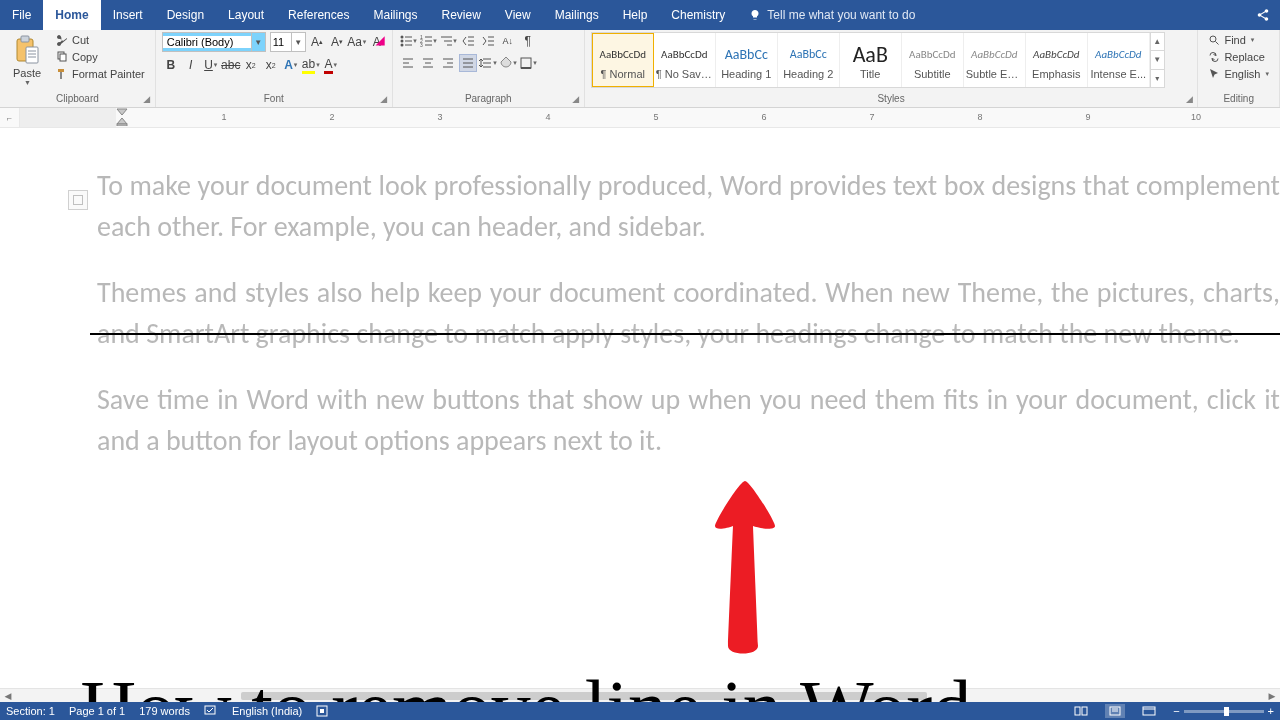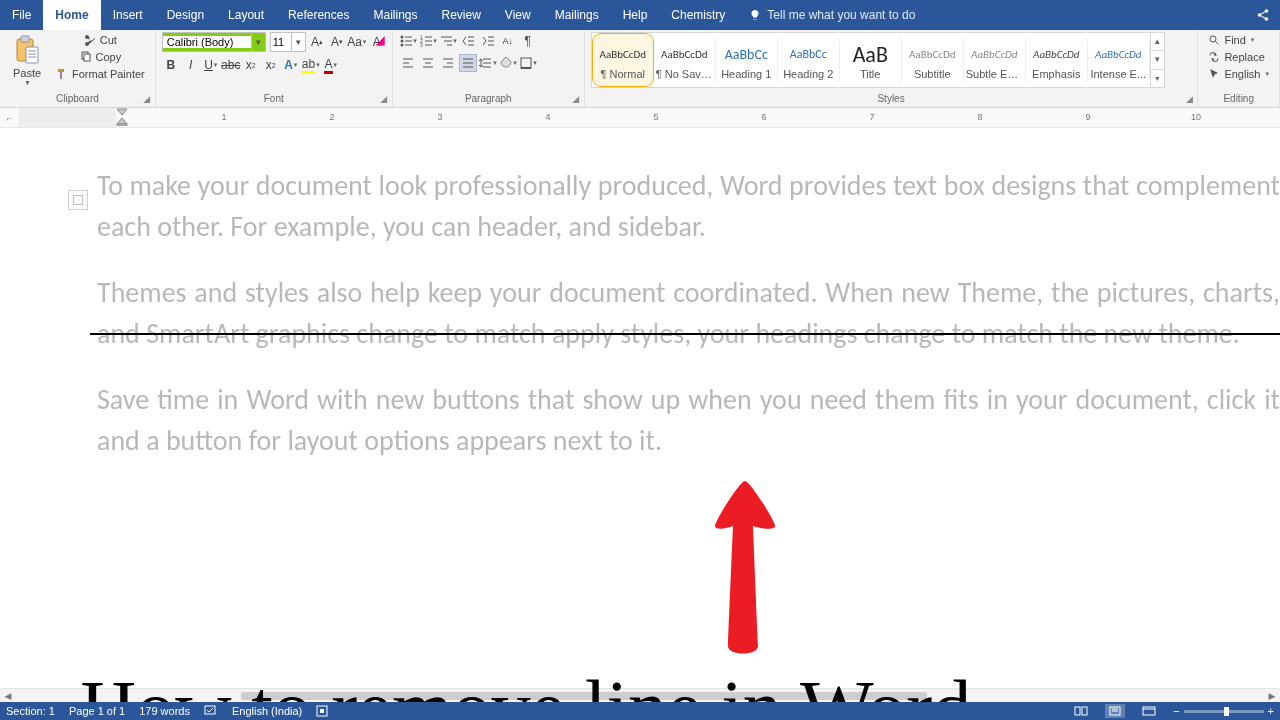--- a/index.html
+++ b/index.html
@@ -23,31 +23,31 @@
 .smallbtn { display: flex; align-items: center; gap: 4px; padding: 2px 4px; color: #444; cursor: pointer; font-size: 11px; }
 .icon { display: inline-flex; align-items: center; justify-content: center; }
 .col { display: flex; flex-direction: column; gap: 1px; }
 .row { display: flex; align-items: center; gap: 2px; }
 
 
 .paste-big { display: flex; flex-direction: column; align-items: center; justify-content: center; width: 42px; height: 56px; cursor:pointer; }
 .paste-big .plabel { font-size: 11px; color: #444; margin-top: 2px; }
 
 
-.fontname { display:flex; align-items:center; height:20px; border:1px solid #c0c0c0; background:#84cc16; }
+.fontname { display:flex; align-items:center; height:20px; border:1px solid #c0c0c0; background:#7dd3fc; }
 .fontname input { border:none; outline:none; font-size:11px; padding:0 4px; width:88px; }
 .fontname .dd, .fontsize .dd { width:14px; text-align:center; font-size:8px; color:#555; border-left:1px solid #c0c0c0; height:100%; display:flex; align-items:center; justify-content:center;}
 .fontsize { display:flex; align-items:center; height:20px; border:1px solid #c0c0c0; background:#fff; margin-left:2px;}
 .fontsize input { border:none; outline:none; font-size:11px; padding:0 2px; width:20px; text-align:left;}
 .ribicon { width:18px; height:18px; display:flex; align-items:center; justify-content:center; font-size:12px; color:#444; cursor:pointer; }
 .dd-caret { font-size:7px; color:#666; margin-left:1px;}
 
 
 .styles-gallery { display:flex; gap:0; border:1px solid #d8d8d8; background:#fff; height:56px;}
-.style-item { width:62px; border-right:1px solid #eee; display:flex; flex-direction:column; align-items:center; justify-content:center; cursor:pointer; padding:2px 2px;border-radius:9px;}
+.style-item { width:62px; border-right:1px solid #eee; display:flex; flex-direction:column; align-items:center; justify-content:center; cursor:pointer; padding:2px 2px;}
 .style-item.sel { border:1px solid #f0b000; background:#fdf6e3; }
 .style-item .preview { font-family: Calibri, sans-serif; color:#333; height:28px; display:flex; align-items:center; justify-content:center; width:100%; overflow:hidden;}
 .style-item .sname { font-size:11px; color:#555; white-space:nowrap; overflow:hidden; text-overflow:ellipsis; width:100%; text-align:center;}
 .styles-scroll { width:14px; display:flex; flex-direction:column; border-left:1px solid #d8d8d8;}
 .styles-scroll div { flex:1; display:flex; align-items:center; justify-content:center; font-size:8px; color:#666; cursor:pointer;}
 .styles-scroll div + div { border-top:1px solid #d8d8d8; }
 
 
 .editing .smallbtn { font-size: 11px; }
 
@@ -130,21 +130,21 @@
             <rect x="3" y="4" width="16" height="22" rx="2" fill="#f5c26b" stroke="#b08830"></rect>
             <rect x="7" y="1" width="8" height="6" rx="1" fill="#ccd3dc" stroke="#8a93a0"></rect>
             <rect x="12" y="12" width="12" height="16" rx="1" fill="#fff" stroke="#8a93a0"></rect>
             <line x1="14" y1="16" x2="22" y2="16" stroke="#8a93a0"></line>
             <line x1="14" y1="19" x2="22" y2="19" stroke="#8a93a0"></line>
             <line x1="14" y1="22" x2="22" y2="22" stroke="#8a93a0"></line>
           </svg>
         <span class="plabel">Paste</span>
         <span class="dd-caret">▼</span>
       </div>
-      <div class="col" style="margin-left:4px;align-items:center;">
+      <div class="col" style="margin-left:4px;">
         <div class="smallbtn">
           <span class="icon">
               <svg width="12" height="12" viewBox="0 0 24 24">
                 <path fill="#555" d="M10 6c0-2-2-4-4-4S2 4 2 6s2 4 4 4c.7 0 1.4-.2 2-.6L12 13l-4 3.6c-.6-.4-1.3-.6-2-.6-2 0-4 2-4 4s2 4 4 4 4-2 4-4l12-10V8l-8 6-4-3.6c.6-.6 1-1.4 1-2.4z"></path>
               </svg>
             </span>
           <span>Cut</span>
         </div>
         <div class="smallbtn">
           <span class="icon">

